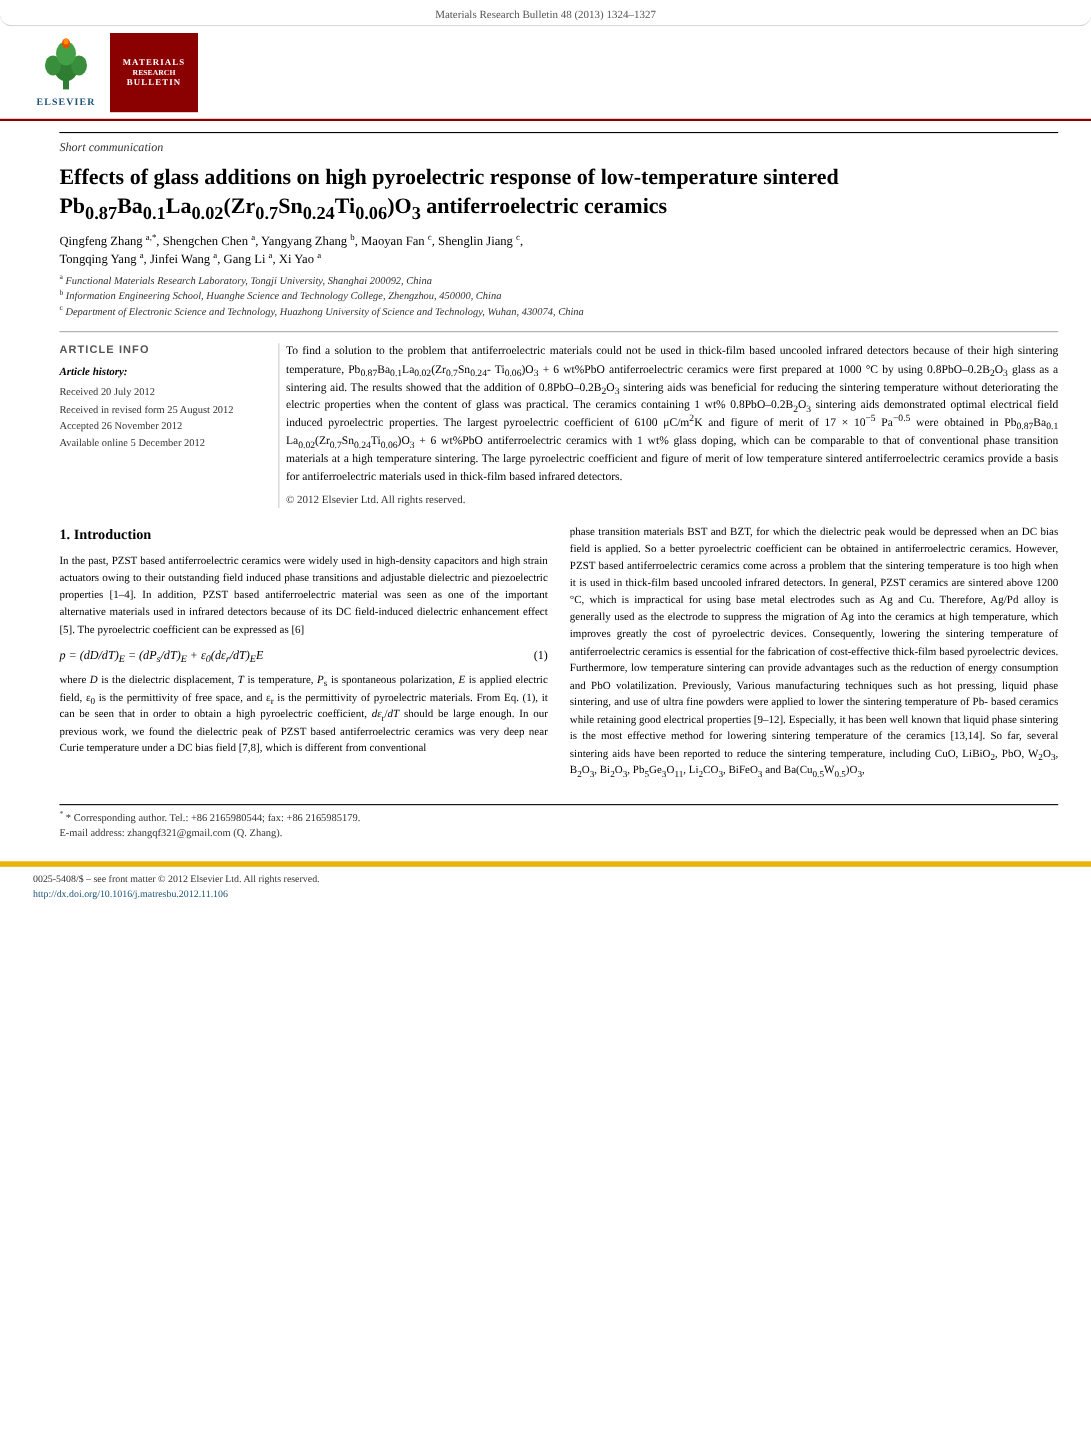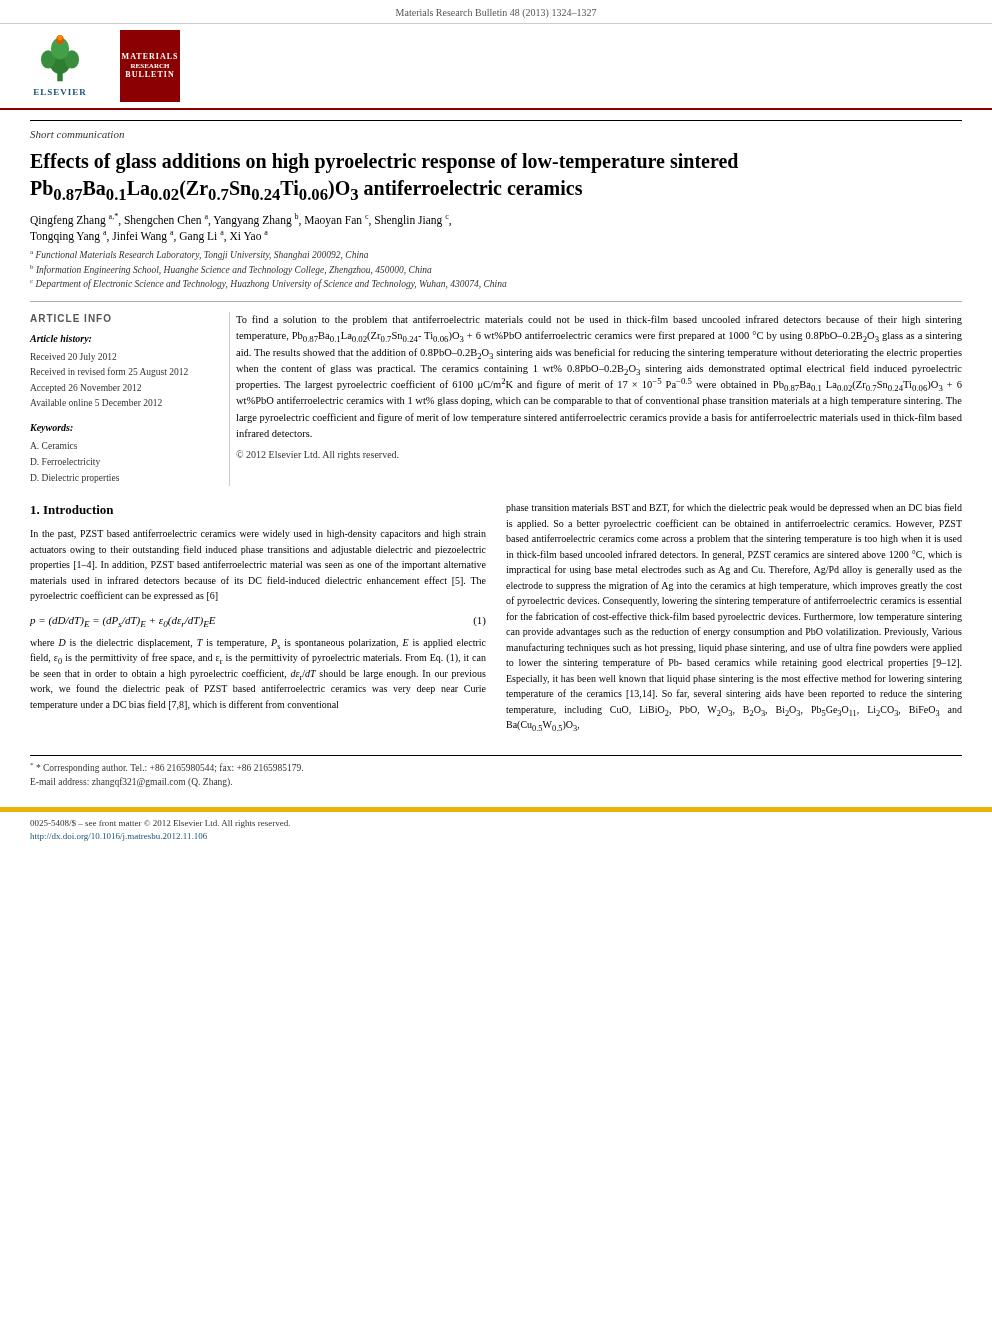--- a/index.html
+++ b/index.html
@@ -12,20 +12,21 @@
       font-size: 12px;
       line-height: 1.4;
     }
 
     
     .top-bar {
       background: #fff;
       text-align: center;
       padding: 4px 0 2px;
       border-bottom: 1px solid #ccc;
+      border-radius: 11px;
     }
 
     
     .journal-header {
       display: flex;
       align-items: center;
       padding: 6px 20px;
       border-bottom: 2px solid #8B0000;
       position: relative;
     }
@@ -75,41 +76,42 @@
     }
     .homepage-line a { color: #1a5276; text-decoration: none; }
 
     .journal-logo-right {
       width: 80px;
       flex-shrink: 0;
       display: flex;
       justify-content: flex-end;
     }
     .bulletin-logo {
-      width: 60px;
+      width: 80px;
       height: 72px;
       background: #8B0000;
       color: white;
       font-size: 7px;
       display: flex;
       flex-direction: column;
       align-items: center;
       justify-content: center;
       text-align: center;
       font-weight: bold;
       line-height: 1.2;
       padding: 4px;
     }
     .bulletin-logo .mat { font-size: 8px; letter-spacing: 1px; }
     .bulletin-logo .research { font-size: 7px; }
     .bulletin-logo .bulletin-word { font-size: 8px; letter-spacing: 1px; }
 
     
     .main-content {
       padding: 10px 30px;
+      margin-left: 24px;
     }
 
     .short-comm {
       font-style: italic;
       font-size: 11px;
       color: #333;
       margin-bottom: 6px;
       border-top: 1px solid #000;
       padding-top: 6px;
     }
@@ -339,26 +341,20 @@
   <div class="two-col">
     <div class="left-col">
       <div class="section-head">ARTICLE INFO</div>
 
       <div class="article-info-label">Article history:</div>
       <div class="info-item">Received 20 July 2012</div>
       <div class="info-item">Received in revised form 25 August 2012</div>
       <div class="info-item">Accepted 26 November 2012</div>
       <div class="info-item">Available online 5 December 2012</div>
 
-      <div class="keywords-section">
-        <div class="kw-title">Keywords:</div>
-        <div class="kw-item">A. Ceramics</div>
-        <div class="kw-item">D. Ferroelectricity</div>
-        <div class="kw-item">D. Dielectric properties</div>
-      </div>
     </div>
 
     <div class="right-col">
       <div class="abstract-text">
         To find a solution to the problem that antiferroelectric materials could not be used in thick-film based
         uncooled infrared detectors because of their high sintering temperature, Pb<sub>0.87</sub>Ba<sub>0.1</sub>La<sub>0.02</sub>(Zr<sub>0.7</sub>Sn<sub>0.24</sub>-
         Ti<sub>0.06</sub>)O<sub>3</sub> + 6 wt%PbO antiferroelectric ceramics were first prepared at 1000 °C by using 0.8PbO–0.2B<sub>2</sub>O<sub>3</sub>
         glass as a sintering aid. The results showed that the addition of 0.8PbO–0.2B<sub>2</sub>O<sub>3</sub> sintering aids was
         beneficial for reducing the sintering temperature without deteriorating the electric properties when the
         content of glass was practical. The ceramics containing 1 wt% 0.8PbO–0.2B<sub>2</sub>O<sub>3</sub> sintering aids

